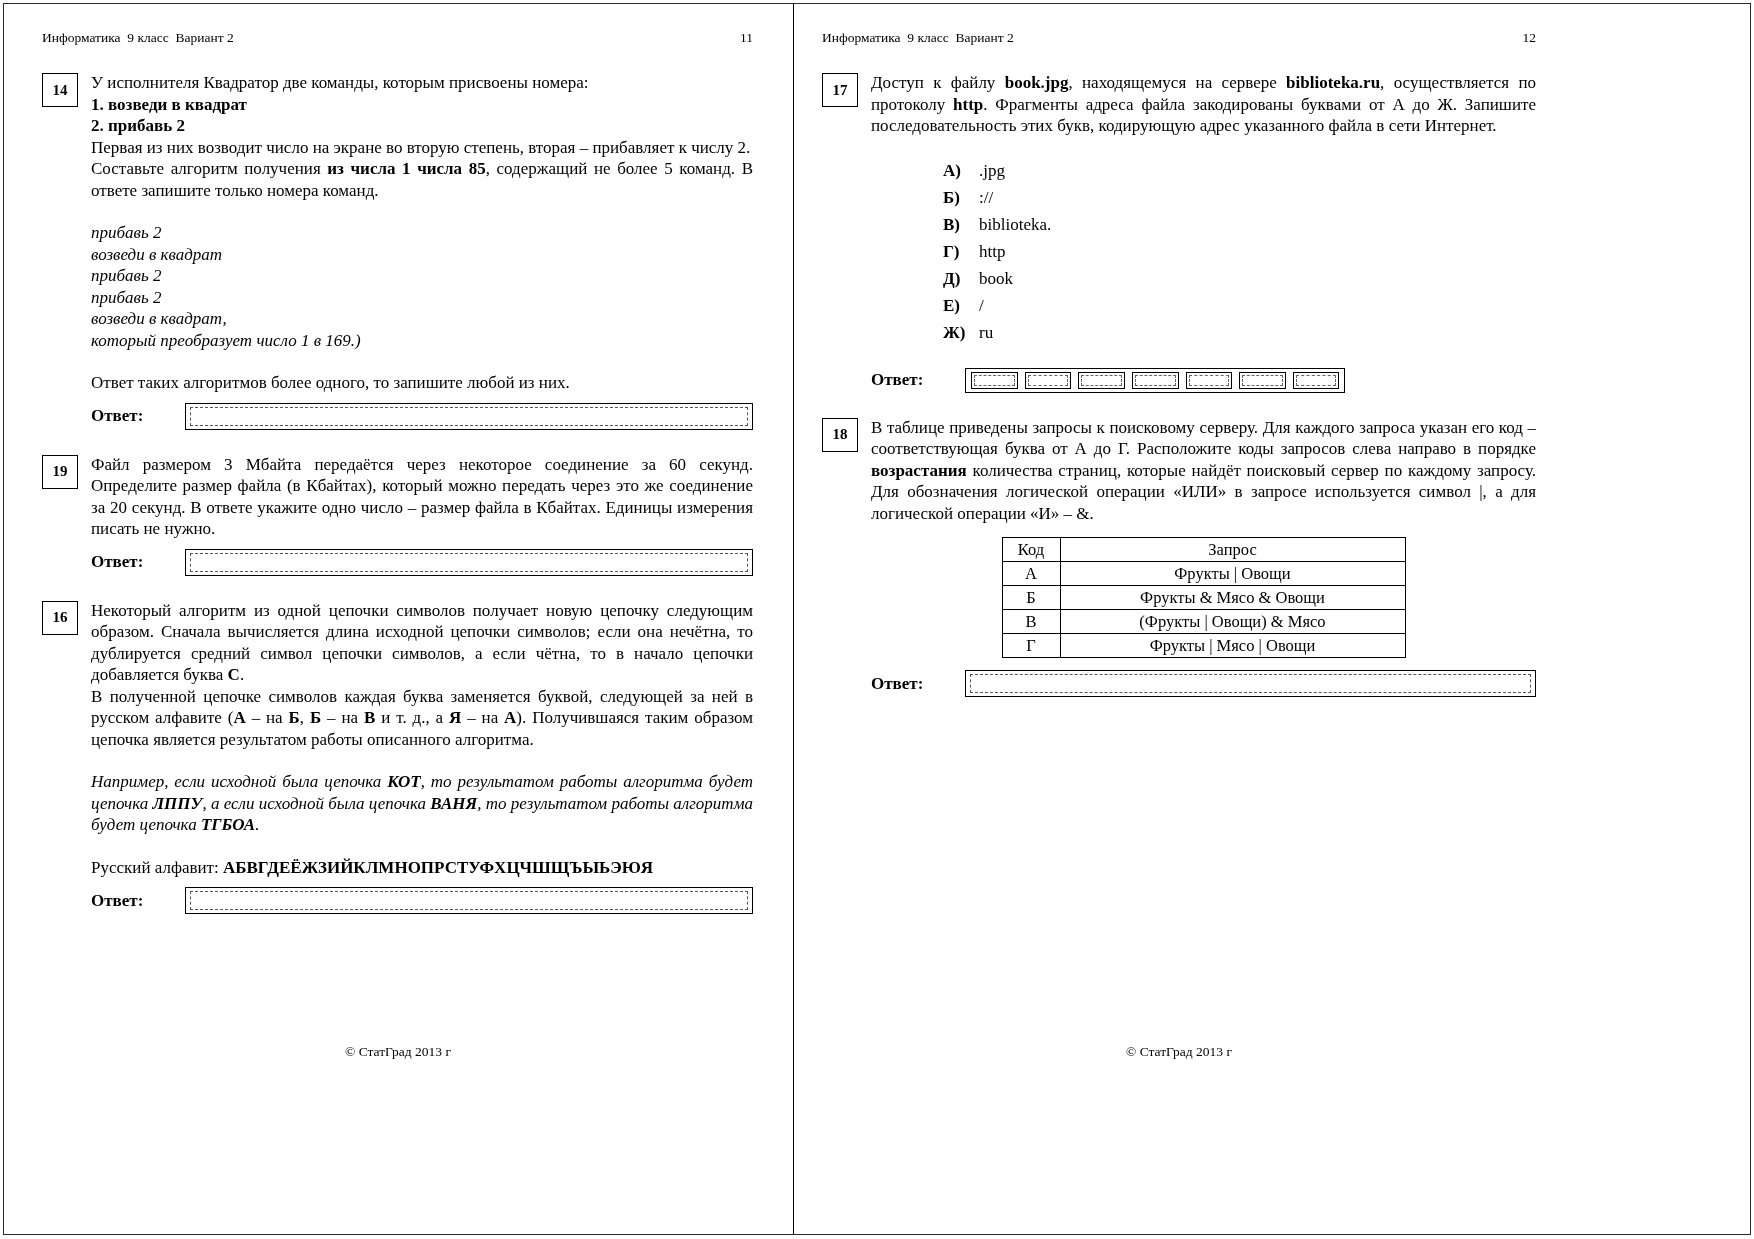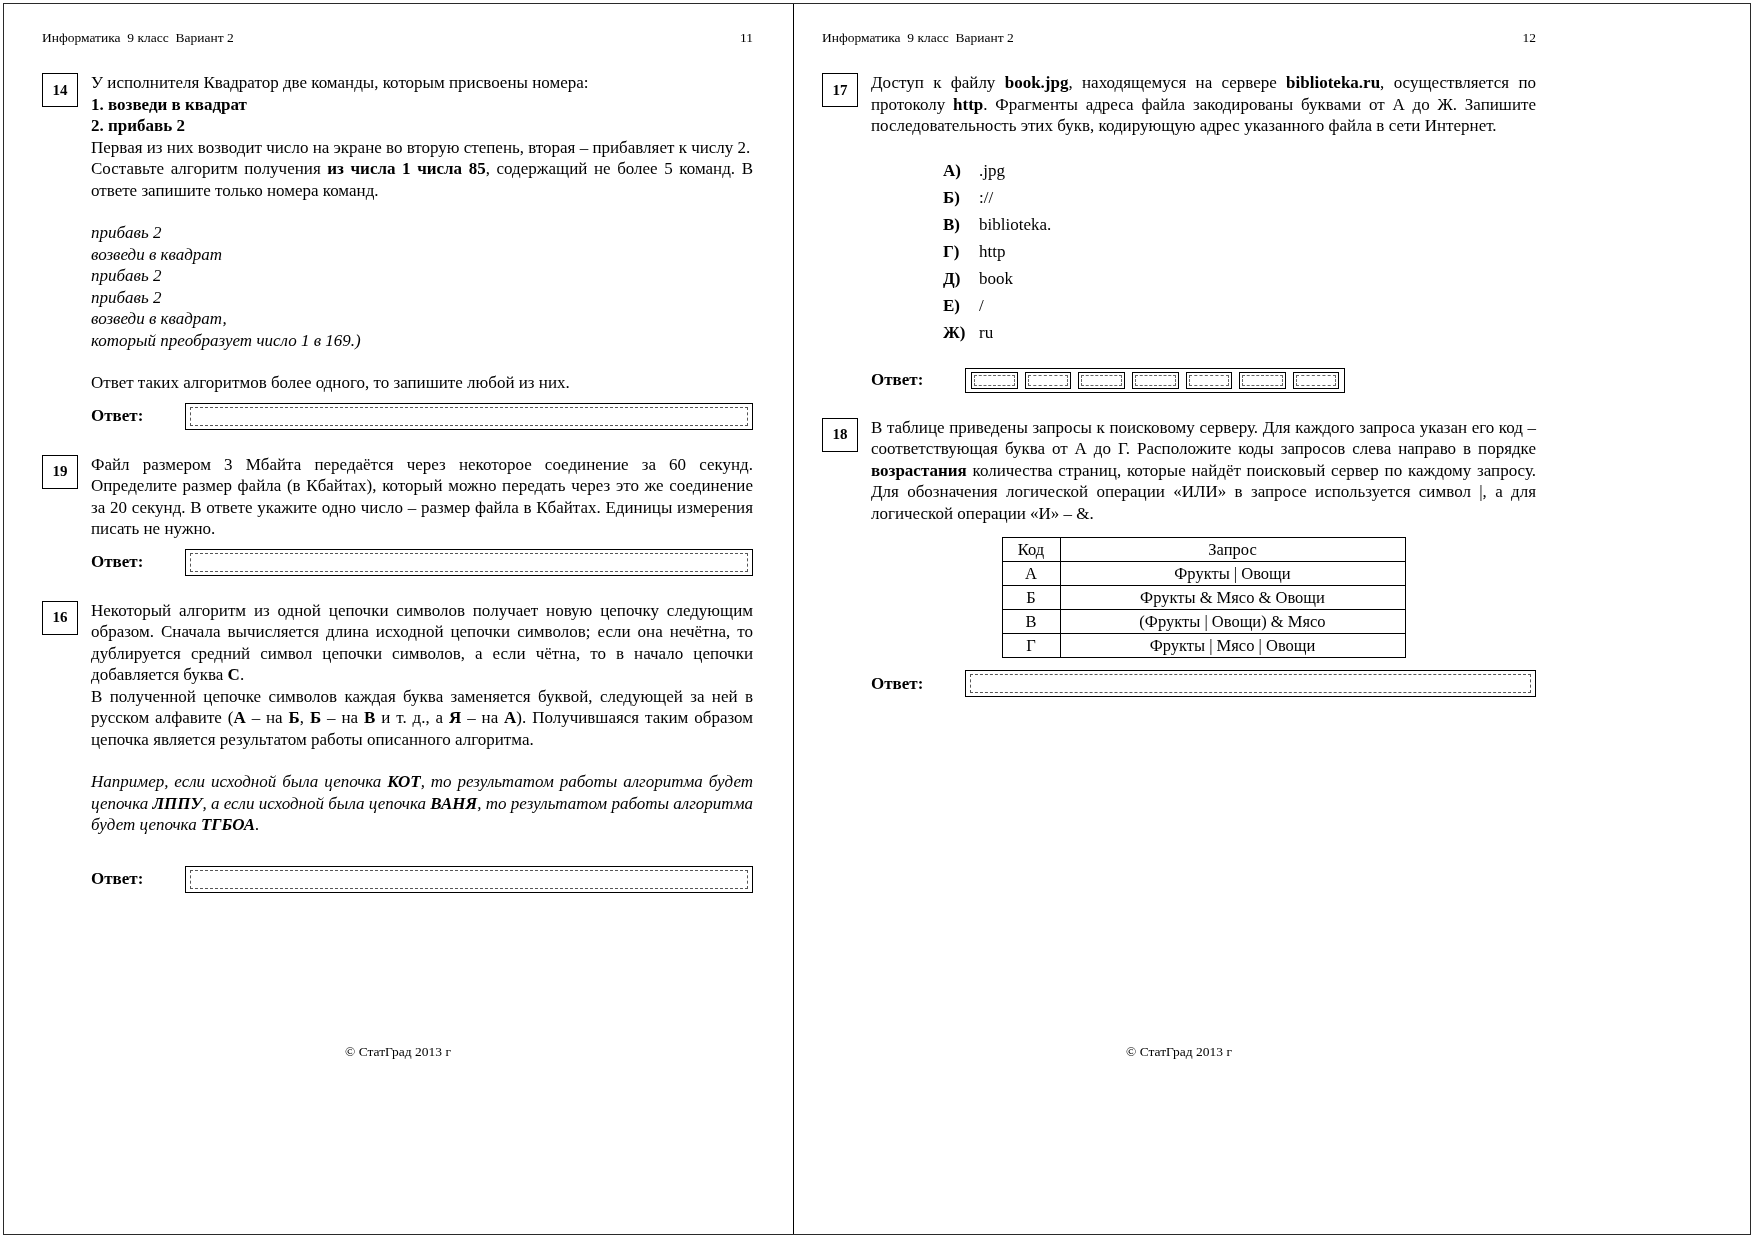--- a/index.html
+++ b/index.html
@@ -103,20 +103,21 @@
     </div>
 
     <div class="task">
       <div class="tnum">16</div>
       <div class="tbody">
         <div class="p"><span>Некоторый алгоритм из одной цепочки символов получает новую цепочку следующим образом. Сначала вычисляется длина исходной цепочки символов; если она нечётна, то дублируется средний символ цепочки символов, а если чётна, то в начало цепочки добавляется буква </span><span class="b">С</span><span>.</span></div>
         <div class="p"><span>В полученной цепочке символов каждая буква заменяется буквой, следующей за ней в русском алфавите (</span><span class="b">А</span><span> – на </span><span class="b">Б</span><span>, </span><span class="b">Б</span><span> – на </span><span class="b">В</span><span> и т. д., а </span><span class="b">Я</span><span> – на </span><span class="b">А</span><span>). Получившаяся таким образом цепочка является результатом работы описанного алгоритма.</span></div>
         <div class="vgap"></div>
         <div class="p"><span class="i">Например, если исходной была цепочка </span><span class="b i">КОТ</span><span class="i">, то результатом работы алгоритма будет цепочка </span><span class="b i">ЛППУ</span><span class="i">, а если исходной была цепочка </span><span class="b i">ВАНЯ</span><span class="i">, то результатом работы алгоритма будет цепочка </span><span class="b i">ТГБОА</span><span class="i">.</span></div>
         <div class="vgap"></div>
+        <div class="p"><span>Русский алфавит: </span><span class="b">АБВГДЕЁЖЗИЙКЛМНОПРСТУФХЦЧШЩЪЫЬЭЮЯ</span></div>
         <div class="answer-row">
           <span class="anslabel">Ответ:</span>
           <span class="ansbox">
               <span class="ansbox-inner"></span>
             </span>
         </div>
       </div>
     </div>
 
     <div class="pfooter">© СтатГрад 2013 г</div>

